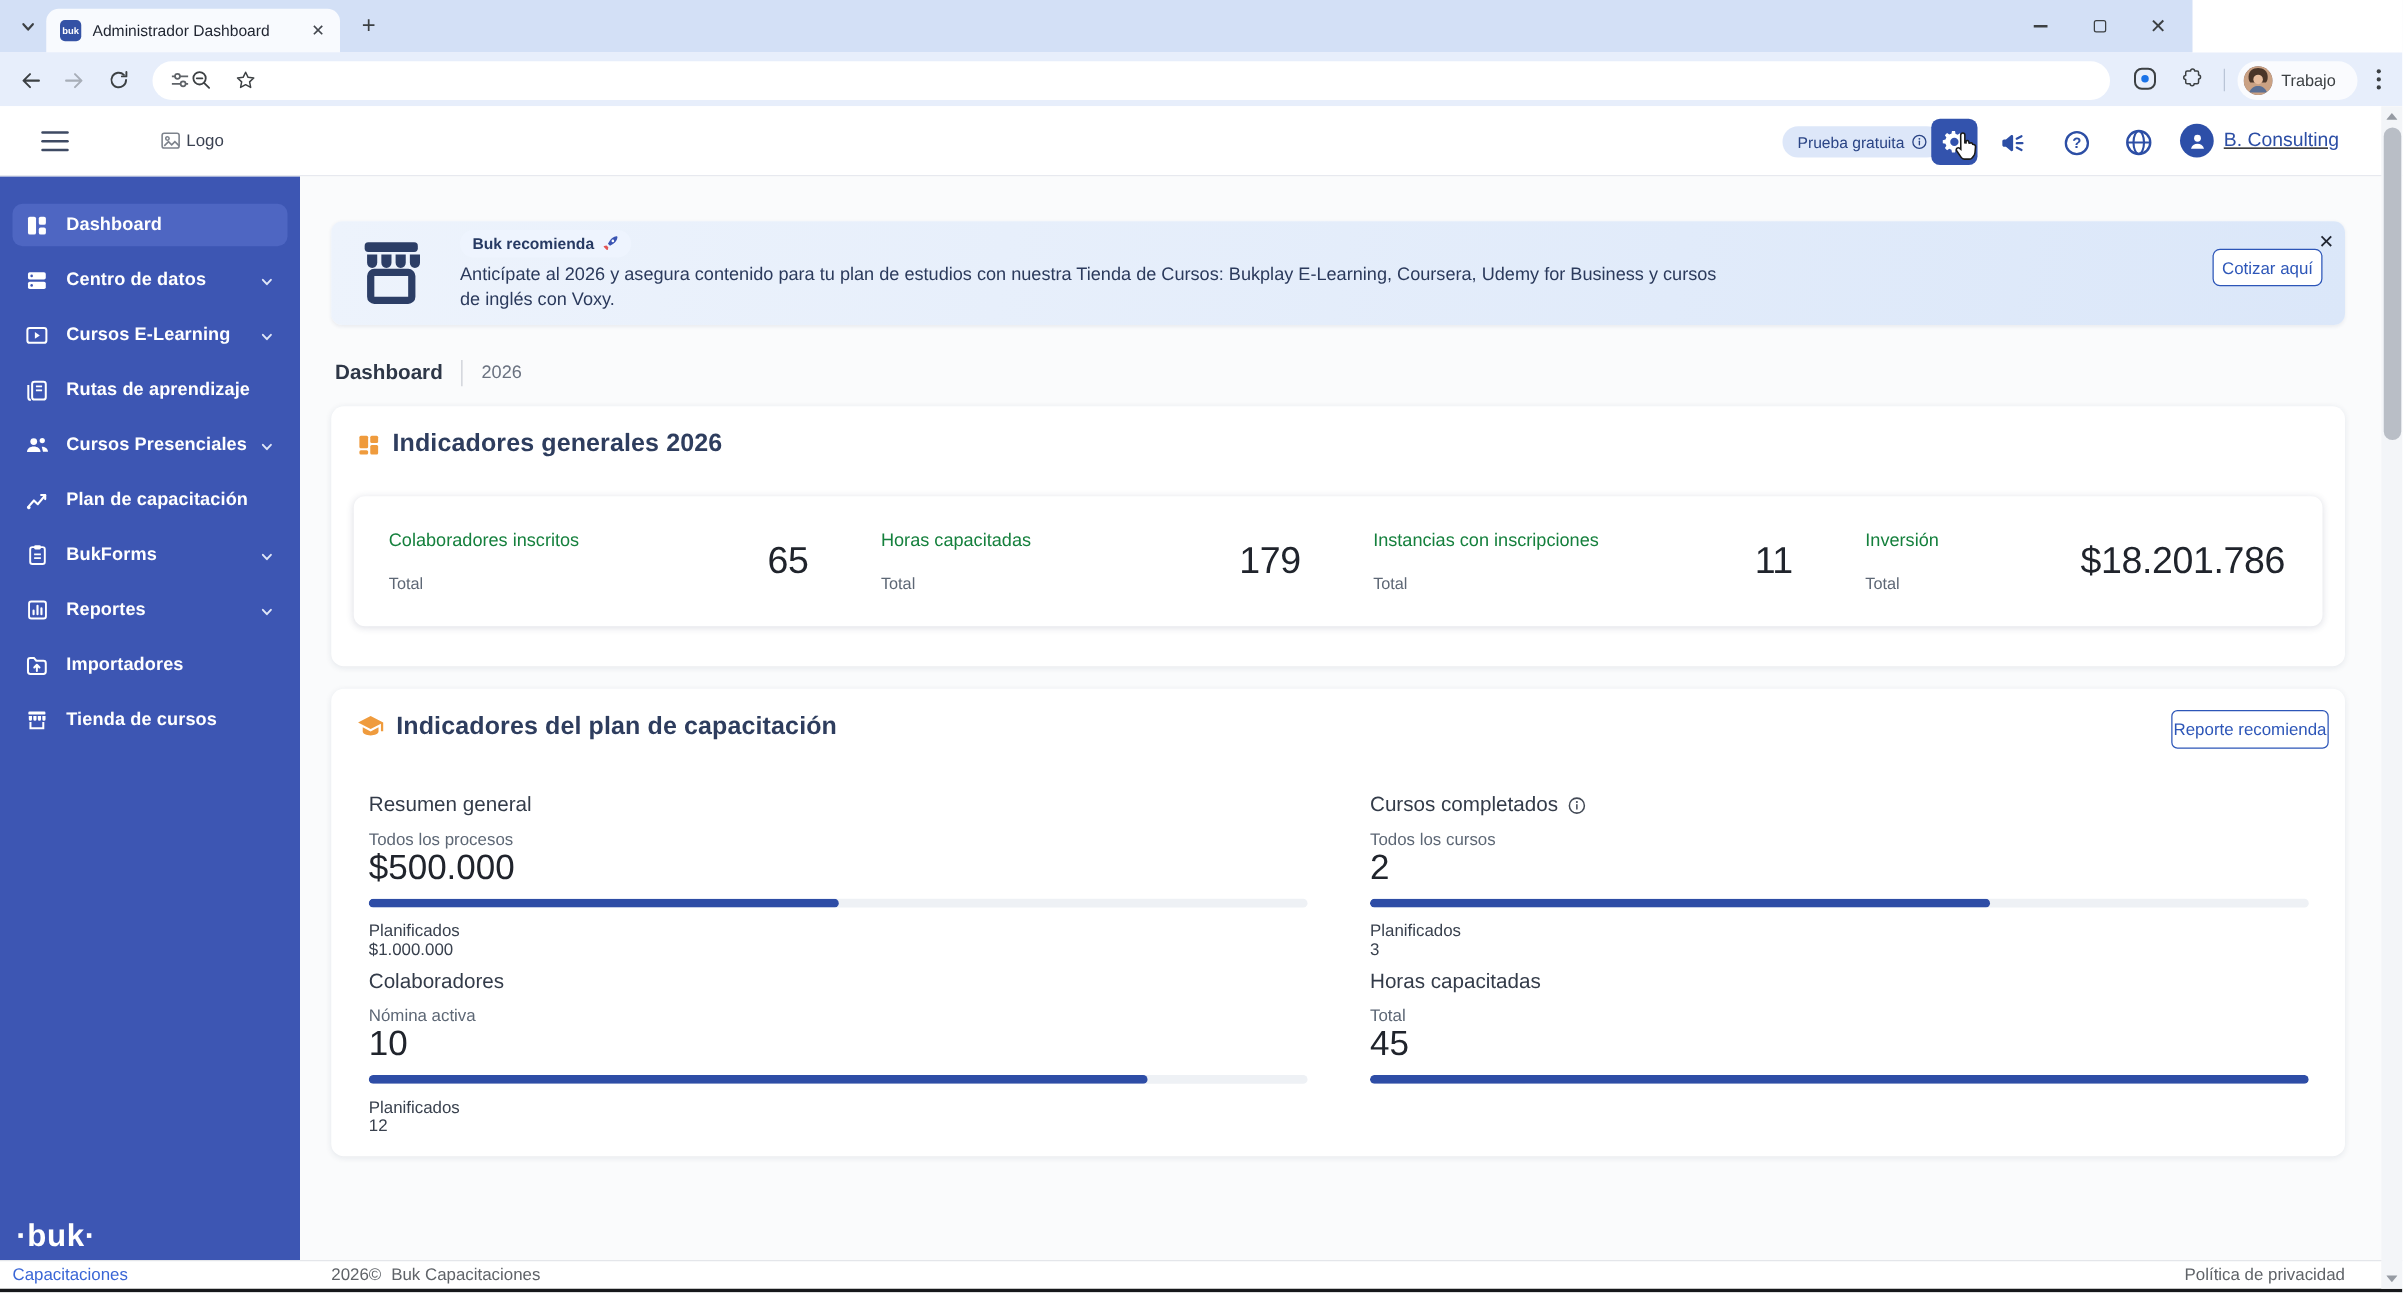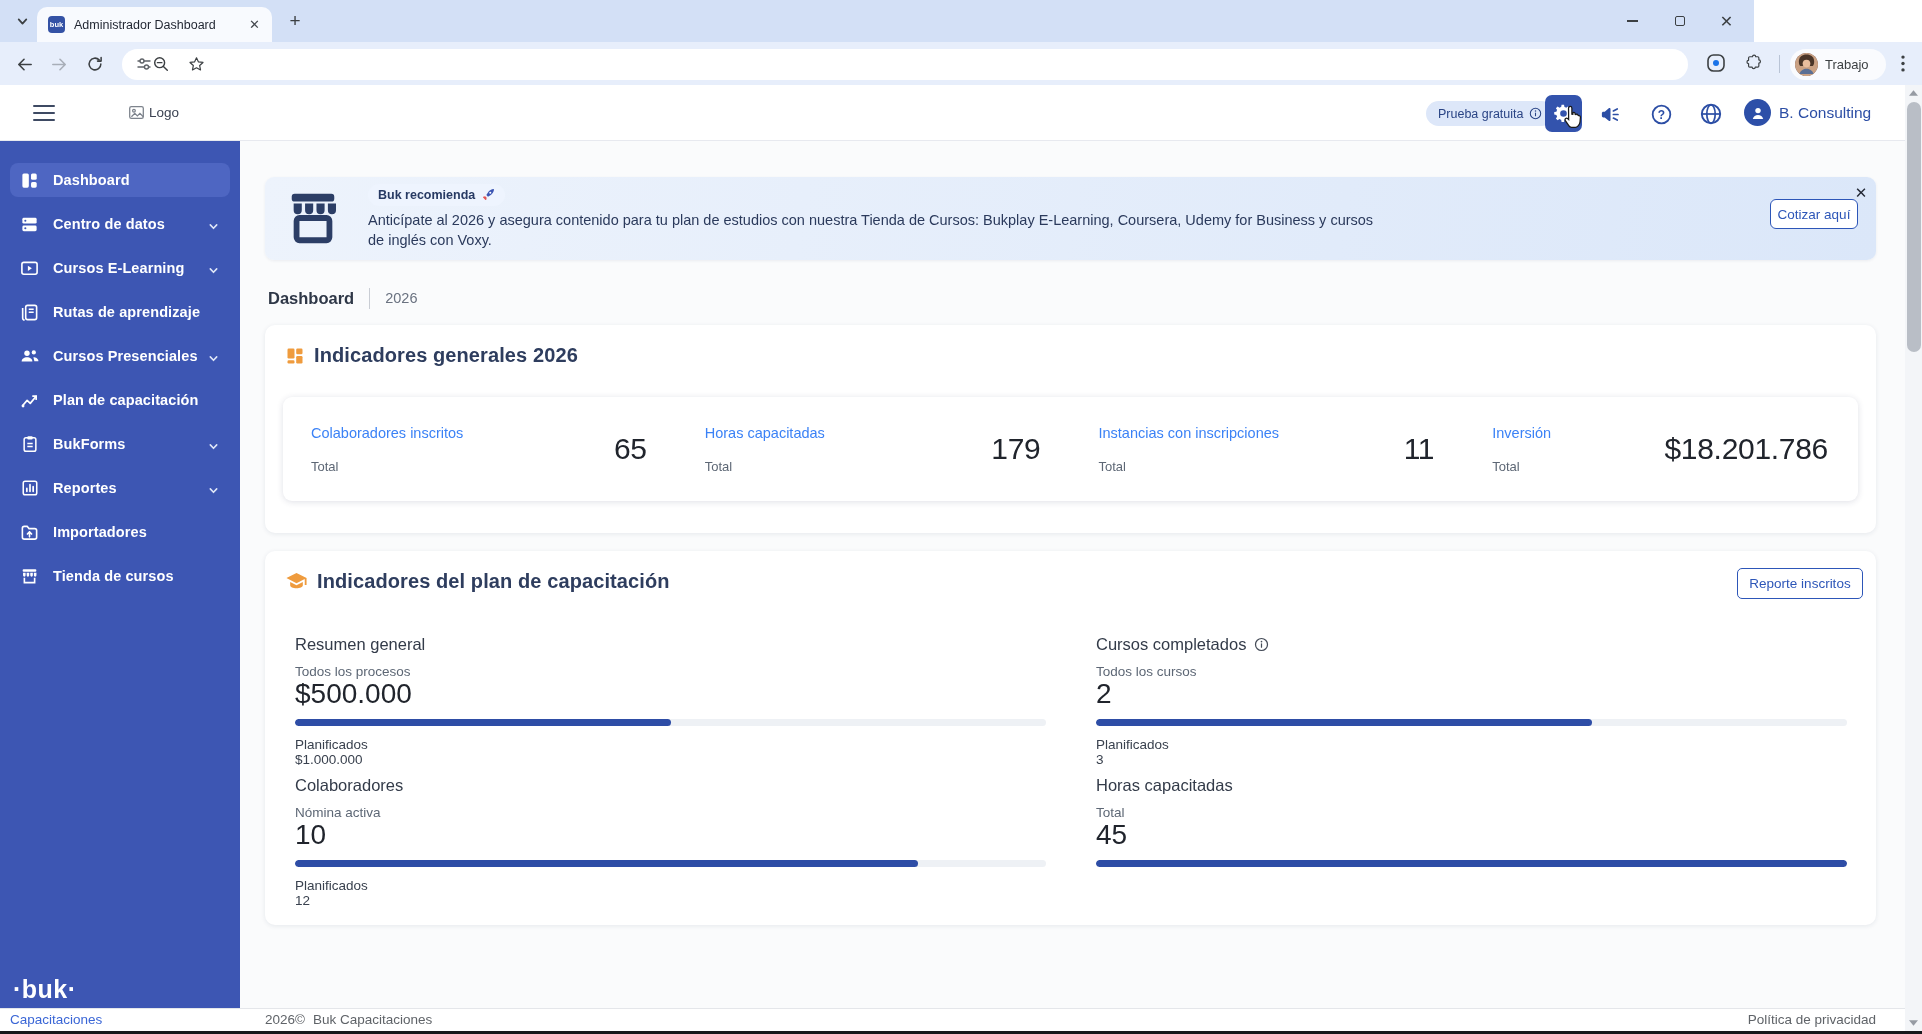--- a/index.html
+++ b/index.html
@@ -33,21 +33,21 @@
 
   
   .appbar { position:absolute; left:0; top:85px; width:1922px; height:56px; background:#fff; border-bottom:1px solid #e7e9ef; z-index:5; }
   .hamburger { position:absolute; left:33px; top:18px; width:22px; height:20px; display:flex; flex-direction:column; justify-content:space-between; padding:2px 0; }
   .hamburger div { height:2.4px; background:#3e4a63; border-radius:2px; }
   .logo-ph { position:absolute; left:128px; top:19px; display:flex; align-items:center; gap:4px; }
   .logo-ph span { font-size:13.5px; color:#3b4252; }
   .trial-pill { position:absolute; left:1426px; top:16px; height:25px; background:#dde7f9; border-radius:13px; display:flex; align-items:center; gap:6px; padding:0 12px; font-size:12.5px; color:#2a4485; font-weight:500; }
   .gear-btn { position:absolute; left:1545px; top:10px; width:37px; height:37px; border-radius:7px; background:#3353ad; }
   .appbar-ic { position:absolute; top:16px; width:26px; height:26px; }
-  .account { position:absolute; left:1744px; top:14px; display:flex; align-items:center; gap:8px; }
+  .account { position:absolute; left:1744px; top:14px; display:flex; align-items:center; gap:8px;text-decoration:underline; }
   .acct-avatar { width:27px; height:27px; border-radius:50%; background:#2d4fa8; }
   .acct-name { font-size:15.5px; color:#2c4ea5; font-weight:500; }
   .cursor-overlay { position:absolute; left:1560px; top:20px; width:25px; height:25px; z-index:50; pointer-events:none; }
 
   
   .sidebar { position:absolute; left:0; top:141px; width:240px; height:867px; background:#3d56b3; }
   .nav-list { padding-top:22px; }
   .nav-item { position:relative; height:34px; margin:0 10px 10px 10px; border-radius:8px; display:flex; align-items:center; padding:0 10px 0 9px; }
   .nav-item.active { background:#4e66c2; }
   .nav-ico { width:21px; height:21px; display:flex; align-items:center; justify-content:center; flex:none; }
@@ -71,21 +71,21 @@
   .bc-year { font-size:14.5px; color:#6a7280; }
 
   .card { position:absolute; left:25px; width:1611px; background:#fff; border-radius:10px; box-shadow:0 1px 5px rgba(25,39,80,.09); }
   .card1 { top:184px; height:208px; }
   .card2 { top:410px; height:374px; }
   .card-head { position:absolute; left:20px; top:19px; display:flex; align-items:center; gap:9px; }
   .card-title { font-size:20px; font-weight:700; color:#2e3d5e; letter-spacing:.1px; }
 
   .stats-panel { position:absolute; left:18px; top:72px; width:1575px; height:104px; border-radius:9px; background:#fff; box-shadow:0 1px 6px rgba(40,50,90,.15); display:grid; grid-template-columns:repeat(4,1fr); align-items:center; }
   .stat { display:flex; justify-content:space-between; align-items:center; padding:0 30px 0 28px; }
-  .stat-label { font-size:14.5px; font-weight:500; color:#3b82f6; }
+  .stat-label { font-size:14.5px; font-weight:500; color:#15803d; }
   .stat-sub { font-size:13px; color:#5d6775; margin-top:18px; }
   .stat-value { font-size:30px; font-weight:500; color:#20242c; letter-spacing:-.3px; }
 
   .report-btn { position:absolute; right:13px; top:17px; width:126px; height:31px; background:#fff; border:1px solid #2d56b8; border-radius:5px; color:#2d56b8; font-size:13.5px; font-weight:500; }
   .metrics { position:absolute; left:30px; top:84px; width:1552px; display:grid; grid-template-columns:1fr 1fr; column-gap:50px; row-gap:16px; }
   .metric { position:relative; height:125px; }
   .m-head { display:flex; justify-content:space-between; align-items:flex-start;flex-direction:column; }
   .m-label { font-size:16.5px; font-weight:500; color:#333b49; display:flex; align-items:center; gap:8px; }
   .m-sub { font-size:13.5px; color:#5d6775; margin-top:10px; }
   .m-value { font-size:28px; font-weight:500; color:#20242c; line-height:1.05; }
@@ -460,21 +460,21 @@
     </div>
 
     <div class="card card2">
       <div class="card-head">
         <svg width="23" height="23" viewBox="0 0 24 24" fill="#ef9b3d">
             <path d="M12 3L1.5 8.4 12 13.8l8.6-4.4v6.3h1.9V8.4z"></path>
             <path d="M5.4 12.4v3.5c0 1.8 3 3.2 6.6 3.2s6.6-1.4 6.6-3.2v-3.5L12 15.8z"></path>
           </svg>
         <span class="card-title">Indicadores del plan de capacitación</span>
       </div>
-      <button class="report-btn">Reporte inscritos</button>
+      <button class="report-btn">Reporte recomienda</button>
 
       <div class="metrics">
 
         <div class="metric">
           <div class="m-head">
             <div>
               <div class="m-label">Resumen general</div>
               <div class="m-sub">Todos los procesos</div>
             </div>
             <div class="m-value">$500.000</div>

